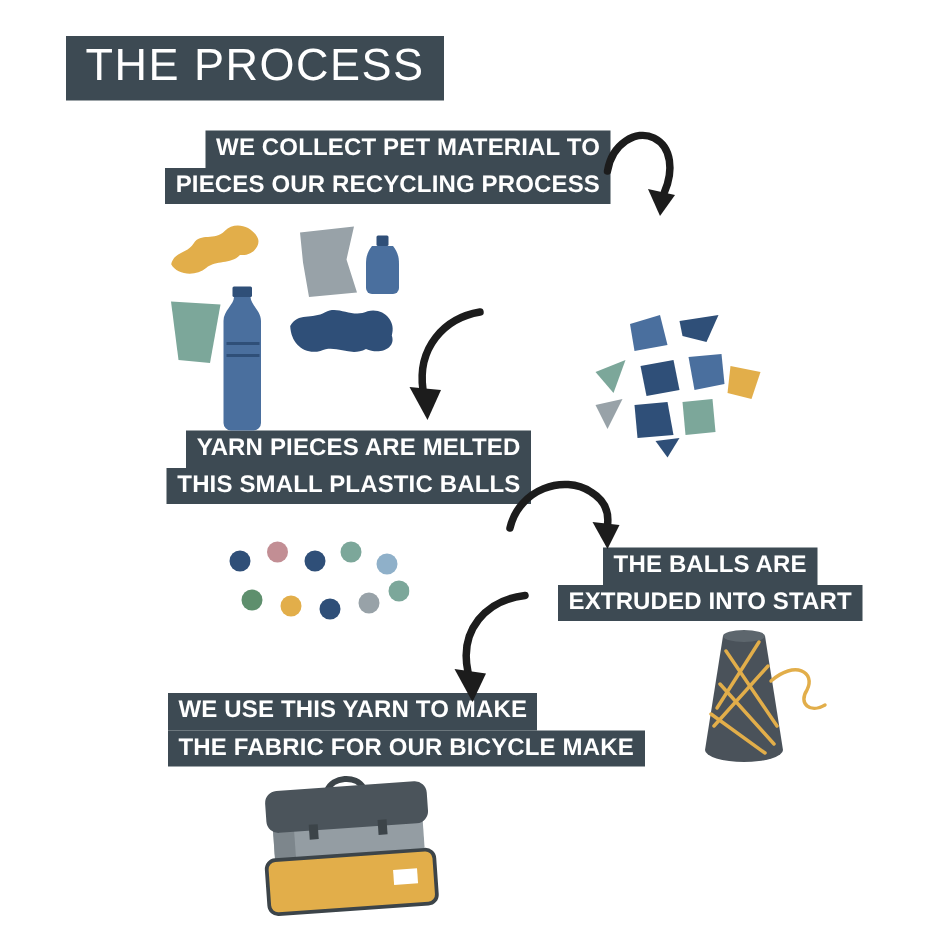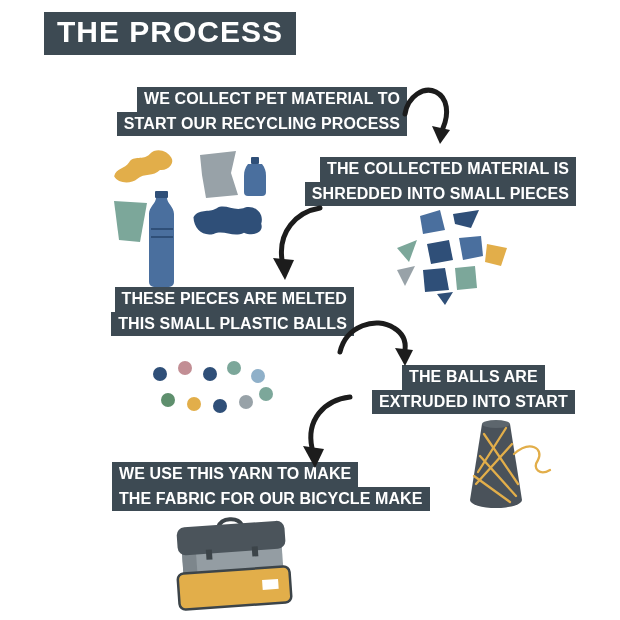--- a/index.html
+++ b/index.html
@@ -1,23 +1,23 @@
 <!DOCTYPE html>
 <html style="--background: #ffffff; --label-bg: #3d4a53; --label-text: #ffffff; --arrow: #1c1c1c; --yellow: #e2ae4a; --blue: #4a6f9e; --navy: #2f4f78; --teal: #7ca79a; --gray: #98a2a8; --mauve: #c28e94; --green: #5e8f6d; --light-blue: #8fb0c9; --charcoal: #4a525a; --bag-gray: #949da3; --bag-dark: #4b545b; --white: #ffffff;"><head>
 <meta charset="utf-8">
 <style>
   * { margin:0; padding:0; box-sizing:border-box; }
   html,body { width:620px; height:620px; }
   body { background:#fff; font-family:"Liberation Sans", sans-serif; }
   .canvas { position:relative; width:620px; height:620px; background:var(--background); overflow:hidden; }
 
   .title-box {
-    position:absolute; left:44px; top:12px;
+    position:absolute; left:44px; top:24px;
     background:var(--label-bg); color:var(--label-text);
-    font-size:30px; font-weight:700; letter-spacing:1px;
+    font-size:30px; font-weight:400; letter-spacing:1px;
     padding:3px 13px 6px;
   }
 
   .step { position:absolute; display:flex; flex-direction:column; }
   .step .line {
     display:inline-block;
     background:var(--label-bg); color:var(--label-text);
     font-size:16px; font-weight:700; line-height:1.22;
     padding:2px 7px 3px; white-space:nowrap; letter-spacing:0.1px;
   }
@@ -44,30 +44,26 @@
 </style>
 </head>
 <body>
 
 <div class="canvas">
 
   <div class="title-box">THE PROCESS</div>
 
   <div class="step step1">
     <span class="line">WE COLLECT PET MATERIAL TO</span>
-    <span class="line">START OUR RECYCLING PROCESS</span>
+    <span class="line">PIECES OUR RECYCLING PROCESS</span>
   </div>
 
-  <div class="step step2">
-    <span class="line">THE COLLECTED MATERIAL IS</span>
-    <span class="line">SHREDDED INTO SMALL PIECES</span>
-  </div>
 
   <div class="step step3">
-    <span class="line">THESE PIECES ARE MELTED</span>
+    <span class="line">YARN PIECES ARE MELTED</span>
     <span class="line">THIS SMALL PLASTIC BALLS</span>
   </div>
 
   <div class="step step4">
     <span class="line">THE BALLS ARE</span>
     <span class="line">EXTRUDED INTO START</span>
   </div>
 
   <div class="step step5">
     <span class="line">WE USE THIS YARN TO MAKE</span>

